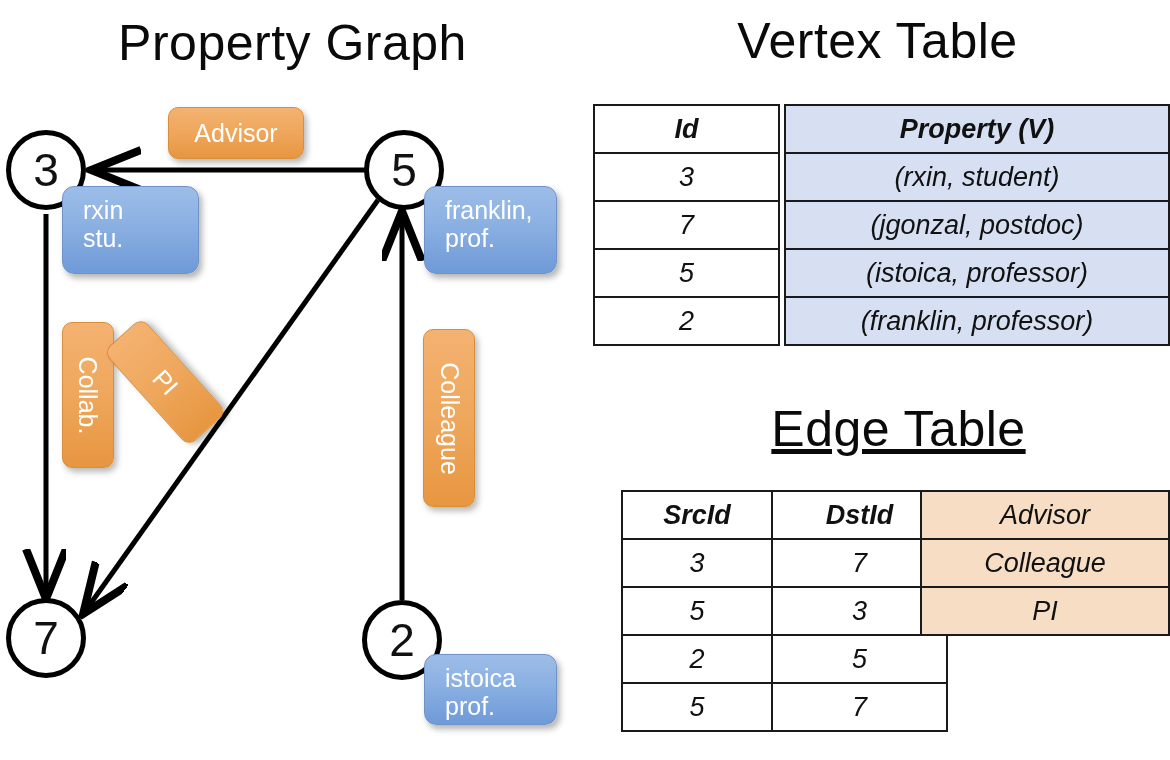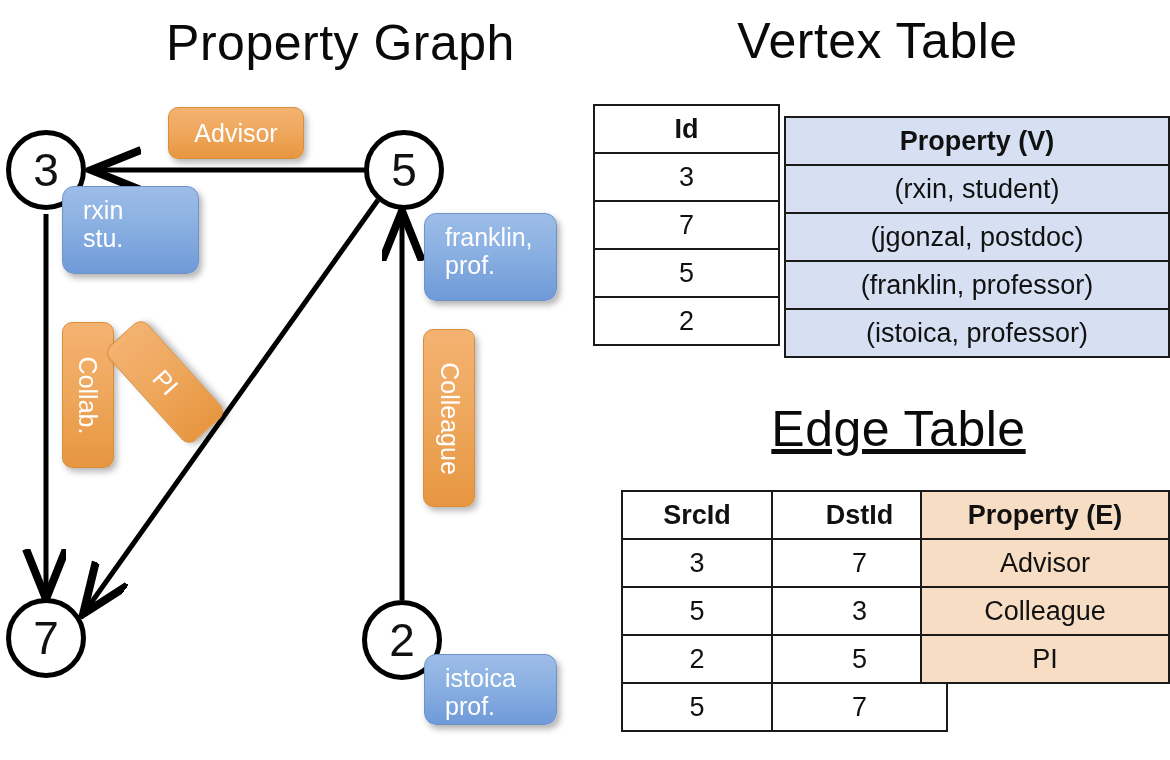--- a/index.html
+++ b/index.html
@@ -20,21 +20,21 @@
   .title {
     position: absolute;
     font-family: "Liberation Sans", sans-serif;
     font-weight: 300;
     font-size: 50px;
     letter-spacing: 0.5px;
     color: #0a0a0a;
     white-space: nowrap;
     text-align: center;
   }
-  #title-property-graph { left: 0;   top: 14px;  width: 585px; padding-left: 48px; }
+  #title-property-graph { left: 0;   top: 14px;  width: 585px; }
   #title-vertex-table   { left: 585px; top: 12px; width: 585px; }
   #title-edge-table     { left: 606px; top: 400px; width: 585px; text-decoration: underline; }
 
   
   #graph-panel {
     position: absolute;
     left: 0; top: 0;
     width: 585px; height: 760px;
   }
   #graph-svg {
@@ -77,21 +77,21 @@
     font-size: 25px;
     font-weight: 400;
     line-height: 1.12;
     padding: 9px 20px;
     box-sizing: border-box;
     box-shadow: 3px 4px 6px rgba(0,0,0,0.30);
     z-index: 4;
     font-family: "Liberation Sans", sans-serif;
   }
   #vprop-rxin      { left: 62px;  top: 186px; width: 137px; height: 88px; }
-  #vprop-franklin  { left: 424px; top: 186px; width: 133px; height: 88px; margin-top: 27px; }
+  #vprop-franklin  { left: 424px; top: 186px; width: 133px; height: 88px; }
   #vprop-jgonzal   { left: 62px;  top: 654px; width: 137px; height: 88px; }
   #vprop-istoica   { left: 424px; top: 654px; width: 133px; height: 71px; }
 
   
   .eprop {
     position: absolute;
     border-radius: 10px;
     background: linear-gradient(to bottom, #f3b06a 0%, #eda css, #e89840 100%);
     background: linear-gradient(to bottom, #f4b270 0%, #efa css 40%, #e79640 100%);
     background: linear-gradient(to bottom, #f4b271 0%, #eda košice 50%, #e79640 100%);
@@ -150,32 +150,32 @@
     line-height: 1;
     height: 48px;
     box-sizing: border-box;
   }
   .tbl td.hdr { font-weight: 700; }
 
   
   #vertex-id-table  { left: 593px; top: 104px; }
   #vertex-id-table td { width: 185px; }
 
-  #vertex-prop-table { left: 784px; top: 116px; }
+  #vertex-prop-table { left: 784px; top: 104px; }
   #vertex-prop-table td { width: 384px; background: #d6e0f2; }
 
   
   #edge-src-dst-table { left: 621px; top: 490px; }
   #edge-src-dst-table td { width: 150px; }
   #edge-src-dst-table td.dst { width: 175px; border-radius: 6px; }
 
   #edge-prop-table { left: 920px; top: 490px; }
   #edge-prop-table td { width: 248px; background: #f6ddc3; }
 
-  .tbl td { vertical-align: middle; }
+  .tbl td { vertical-align: middle; font-style: italic; }
 </style>
 </head>
 <body>
 
 <div class="title" id="title-property-graph">Property Graph</div>
 <div class="title" id="title-vertex-table">Vertex Table</div>
 <div class="title" id="title-edge-table">Edge Table</div>
 
 <div id="graph-panel">
 
@@ -252,24 +252,24 @@
     <tr>
       <td class="hdr">Property (V)</td>
     </tr>
     <tr>
       <td>(rxin, student)</td>
     </tr>
     <tr>
       <td>(jgonzal, postdoc)</td>
     </tr>
     <tr>
+      <td>(istoica, professor)</td>
+    </tr>
+    <tr>
       <td>(franklin, professor)</td>
-    </tr>
-    <tr>
-      <td>(istoica, professor)</td>
     </tr>
   </tbody>
 </table>
 
 <table class="tbl" id="edge-src-dst-table">
   <tbody>
     <tr>
       <td class="hdr">SrcId</td>
       <td class="hdr dst">DstId</td>
     </tr>
@@ -288,23 +288,20 @@
     <tr>
       <td>5</td>
       <td class="dst">7</td>
     </tr>
   </tbody>
 </table>
 
 <table class="tbl" id="edge-prop-table">
   <tbody>
     <tr>
-      <td class="hdr">Property (E)</td>
-    </tr>
-    <tr>
       <td>Advisor</td>
     </tr>
     <tr>
       <td>Colleague</td>
     </tr>
     <tr>
       <td>PI</td>
     </tr>
   </tbody>
 </table>

